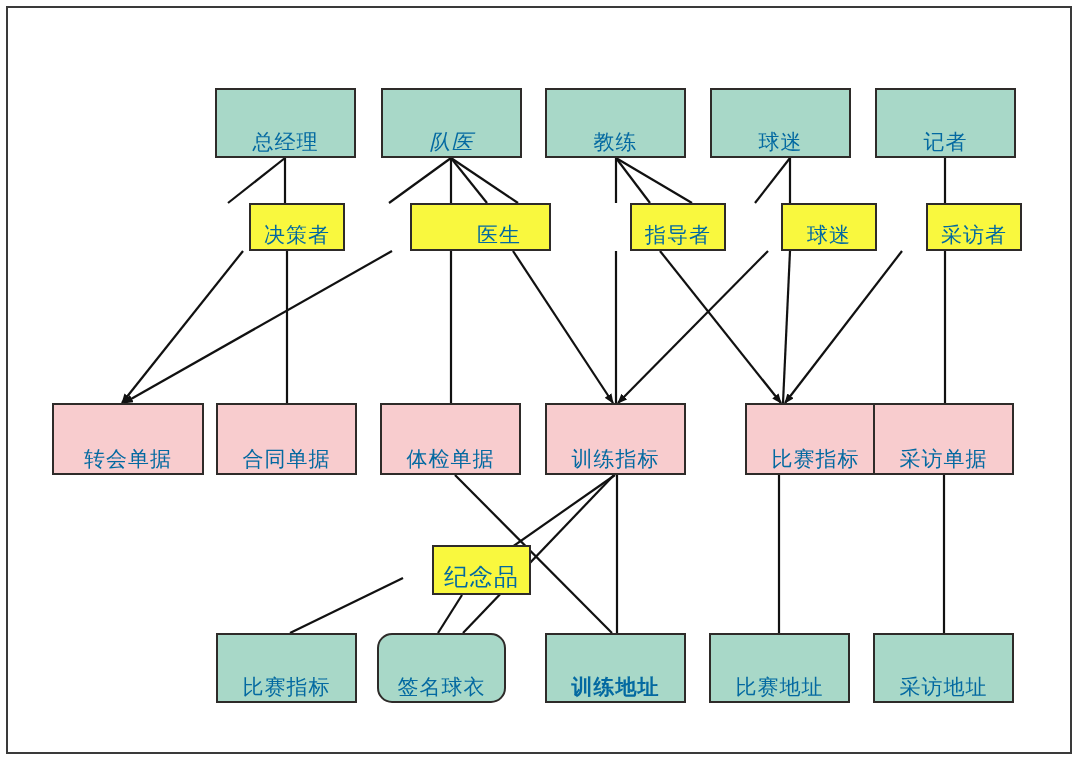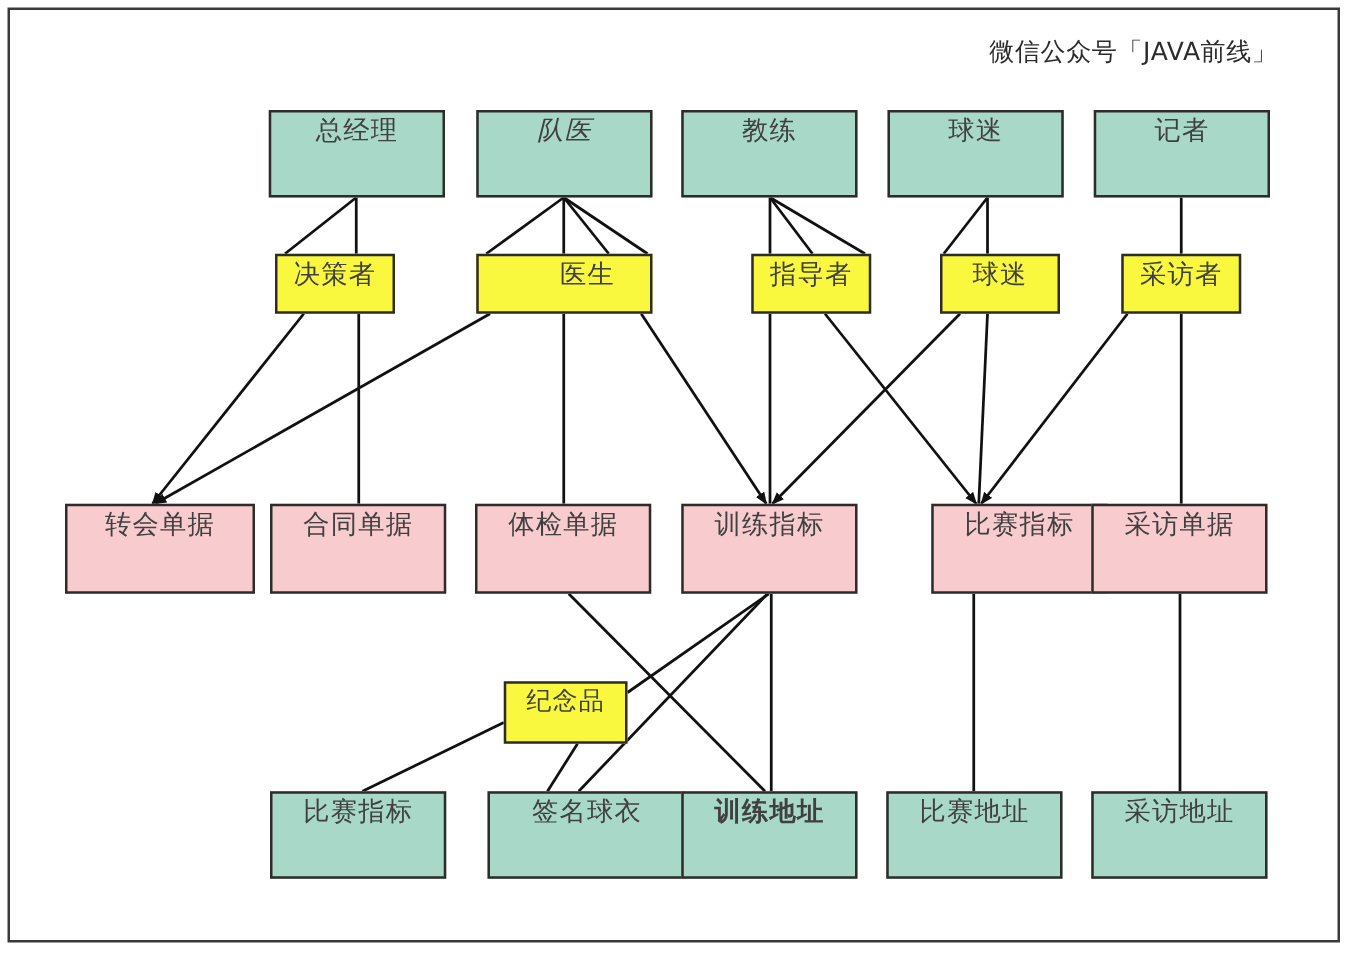--- a/index.html
+++ b/index.html
@@ -42,40 +42,39 @@
     top: 0;
     width: 1080px;
     height: 762px;
     pointer-events: none;
   }
   .node {
     position: absolute;
     box-sizing: border-box;
     border: 2.5px solid #2e2b29;
     display: flex;
-    align-items: flex-start;
+    align-items: flex-end;
     justify-content: center;
     font-size: 21px;
-    color: #404040;
+    color: #0369a1;
     letter-spacing: 1px;
     white-space: nowrap;
     z-index: 3;
   }
   .node.green { background: #a8d8c8; }
   .node.pink  { background: #f8ccce; }
-  .node.yellow{ background: #f9f83e; }
-  .node.yellow.small { font-size: 20px; }
+  .node.yellow{ background: #f9f83e; margin-left: 29px; }
+  .node.yellow.small { font-size: 24px; }
 </style>
 </head>
 <body>
 
 <div id="canvas">
   <div id="frame"></div>
 
-  <div id="watermark">微信公众号「JAVA前线」</div>
 
   <svg id="edges" viewBox="0 0 1080 762">
     <defs>
       <marker id="arrowhead" markerWidth="11" markerHeight="11" refX="9" refY="4" orient="auto" markerUnits="userSpaceOnUse">
         <path d="M0,0 L10,4 L0,8 z" fill="#111111"></path>
       </marker>
     </defs>
     <g id="edge-group">
         <line x1="285" y1="158" x2="285" y2="203" stroke="#111111" stroke-width="2.2"></line>
         <line x1="285" y1="158" x2="228" y2="203" stroke="#111111" stroke-width="2.2"></line>
@@ -159,21 +158,21 @@
       </div>
       <div class="node pink" style="left: 873px; top: 403px; width: 141px; height: 72px;">
         <span>采访单据</span>
       </div>
       <div class="node yellow small" style="left: 403px; top: 545px; width: 99px; height: 50px;">
         <span>纪念品</span>
       </div>
       <div class="node green" style="left: 216px; top: 633px; width: 141px; height: 70px;">
         <span>比赛指标</span>
       </div>
-      <div class="node green" style="left: 390px; top: 633px; width: 159px; height: 70px;">
+      <div class="node green" style="left: 377px; top: 633px; width: 129px; height: 70px; border-radius: 15px;">
         <span>签名球衣</span>
       </div>
       <div class="node green" style="left: 545px; top: 633px; width: 141px; height: 70px; font-weight: bold;">
         <span>训练地址</span>
       </div>
       <div class="node green" style="left: 709px; top: 633px; width: 141px; height: 70px;">
         <span>比赛地址</span>
       </div>
       <div class="node green" style="left: 873px; top: 633px; width: 141px; height: 70px;">
         <span>采访地址</span>

